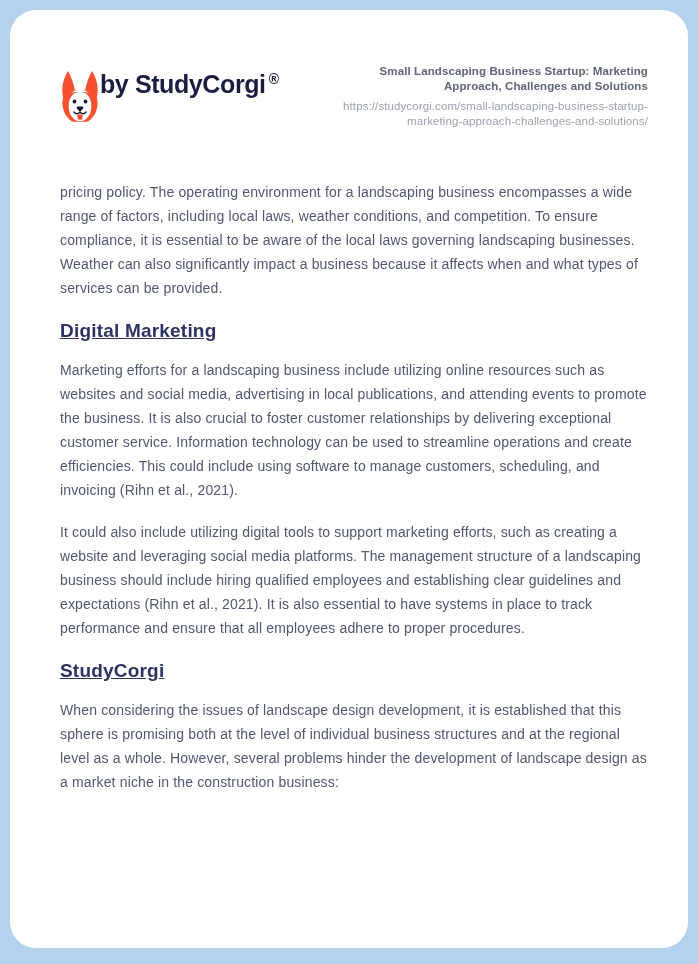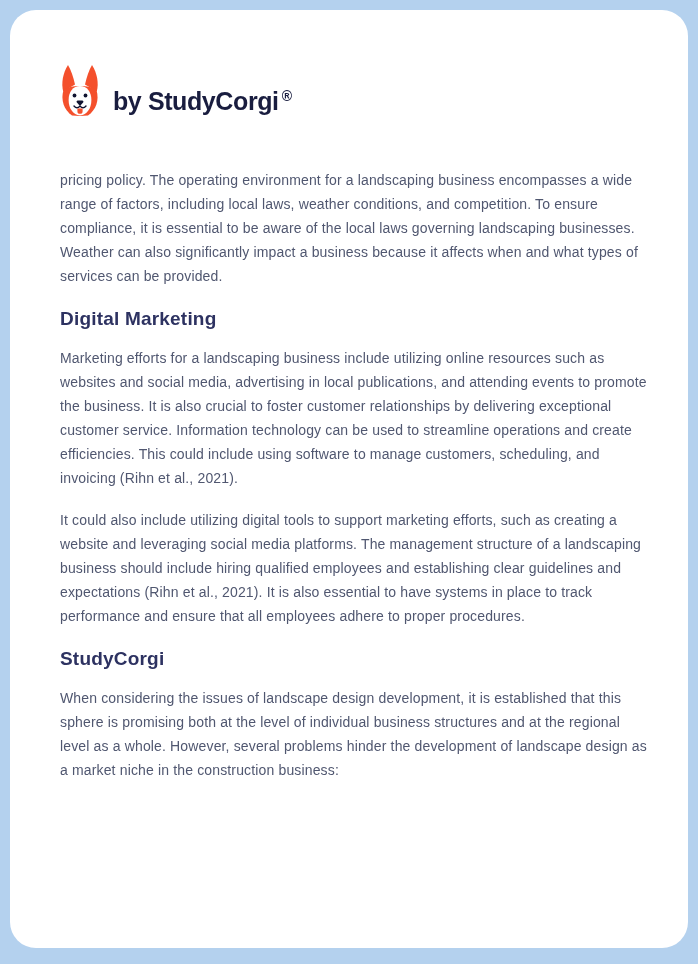--- a/index.html
+++ b/index.html
@@ -16,21 +16,21 @@
     background:#ffffff;
     border-radius:26px;
     padding:54px 40px 0 50px;
   }
   .header {
     display:flex;
     justify-content:space-between;
     align-items:center;
     margin-bottom:52px;
   }
-  .brand { display:flex; align-items:flex-end; gap:13px; }
+  .brand { display:flex; align-items:flex-start; }
   .brand-icon { width:40px; height:52px; flex:0 0 auto; }
   .byline {
     font-size:25px;
     font-weight:800;
     color:#191d3f;
     letter-spacing:-0.4px;
     white-space:nowrap;
   }
   .reg {
     font-size:14px;
@@ -63,20 +63,21 @@
     letter-spacing:0.15px;
     margin:5px 0 18px 0;
   }
   .article h2 {
     font-size:19px;
     line-height:26px;
     font-weight:700;
     color:#2d3261;
     letter-spacing:0.2px;
     margin:16px 0 14px 0;
+    text-decoration:underline;
   }
 </style>
 </head>
 <body>
 
 <div class="card">
 
   <div class="header">
 
     <div class="brand">
@@ -94,20 +95,26 @@
 
         <path d="M17.8,36.5 h4.4 c1.1,0 1.7,1.3 0.9,2.1 l-2.2,2.3 c-0.5,0.5 -1.3,0.5 -1.8,0 l-2.2,-2.3 c-0.8,-0.8 -0.2,-2.1 0.9,-2.1 Z" fill="#101430"></path>
 
         <path d="M14,42 q3,3.6 6,0 q3,3.6 6,0" stroke="#101430" stroke-width="1.4" fill="none" stroke-linecap="round"></path>
 
         <path d="M17.4,44.6 h5.2 v2.6 a2.6,2.6 0 0 1 -5.2,0 Z" fill="#f4502c"></path>
       </svg>
       <div class="byline"><span>by StudyCorgi</span><span class="reg">®</span></div>
     </div>
 
+    <div class="doc-meta">
+      <div class="doc-title">Small Landscaping Business Startup: Marketing
+Approach, Challenges and Solutions</div>
+      <div class="doc-url">https://studycorgi.com/small-landscaping-business-startup-
+marketing-approach-challenges-and-solutions/</div>
+    </div>
 
   </div>
 
   <div class="article">
     <p>pricing policy. The operating environment for a landscaping business encompasses a wide range of factors, including local laws, weather conditions, and competition. To ensure compliance, it is essential to be aware of the local laws governing landscaping businesses. Weather can also significantly impact a business because it affects when and what types of services can be provided.</p>
     <h2>Digital Marketing</h2>
     <p>Marketing efforts for a landscaping business include utilizing online resources such as websites and social media, advertising in local publications, and attending events to promote the business. It is also crucial to foster customer relationships by delivering exceptional customer service. Information technology can be used to streamline operations and create efficiencies. This could include using software to manage customers, scheduling, and invoicing (Rihn et al., 2021).</p>
     <p>It could also include utilizing digital tools to support marketing efforts, such as creating a website and leveraging social media platforms. The management structure of a landscaping business should include hiring qualified employees and establishing clear guidelines and expectations (Rihn et al., 2021). It is also essential to have systems in place to track performance and ensure that all employees adhere to proper procedures.</p>
     <h2>StudyCorgi</h2>
     <p>When considering the issues of landscape design development, it is established that this sphere is promising both at the level of individual business structures and at the regional level as a whole. However, several problems hinder the development of landscape design as a market niche in the construction business:</p>

